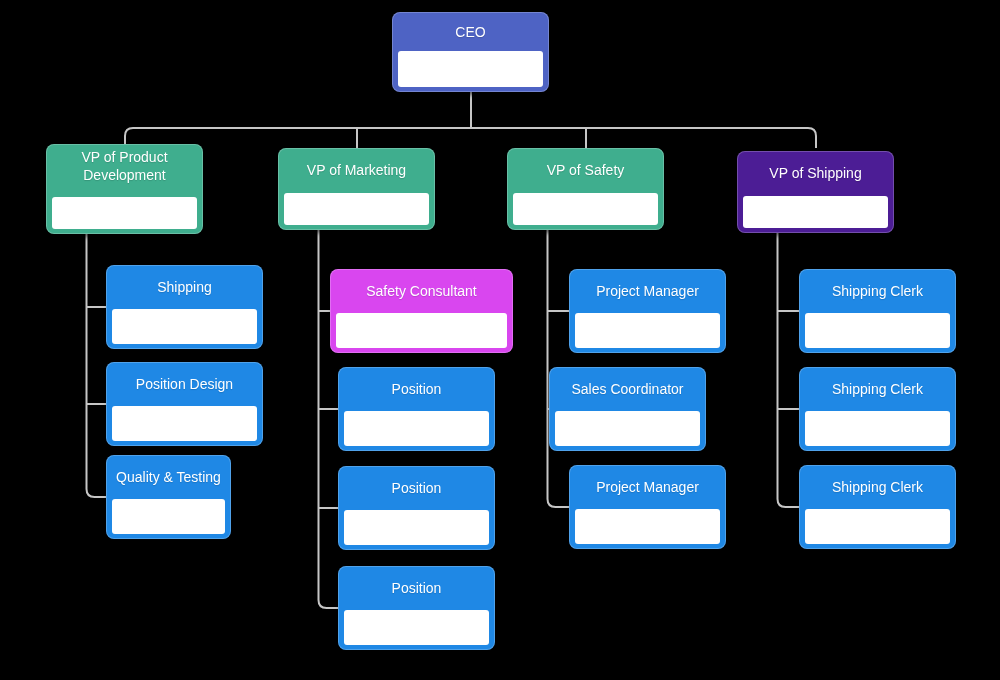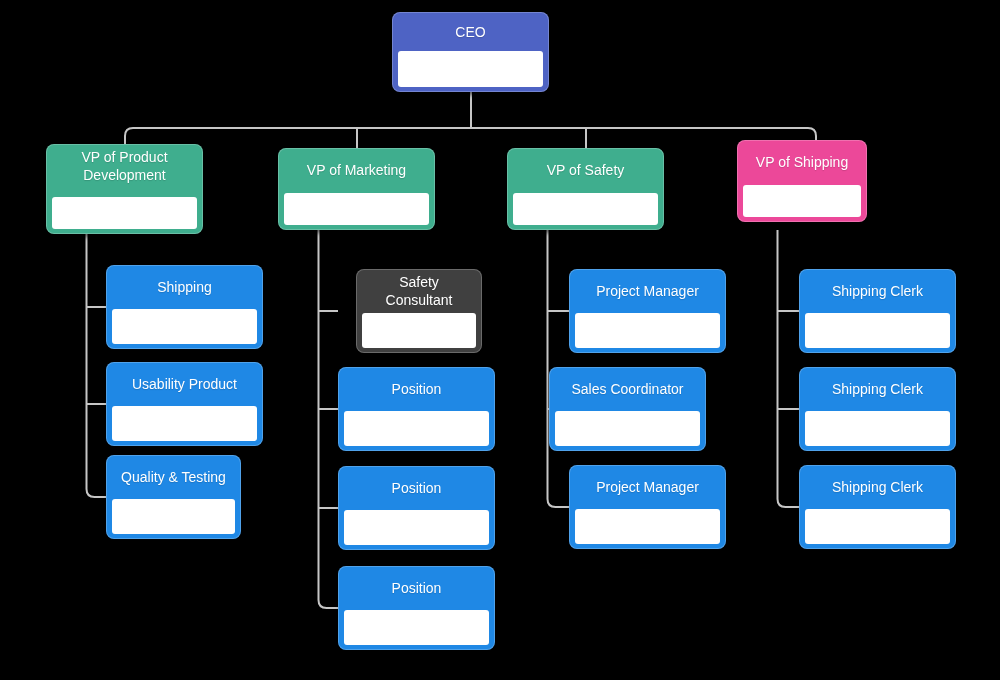--- a/index.html
+++ b/index.html
@@ -67,32 +67,32 @@
       </div>
       <div class="node vp" style="left: 46px; top: 144px; width: 157px; height: 90px; background: rgb(63, 174, 142);">
         <div class="node-title">VP of Product Development</div>
         <div class="node-body"></div>
       </div>
       <div class="node child" style="left: 106px; top: 265px; width: 157px; height: 84px; background: rgb(31, 136, 229);">
         <div class="node-title">Shipping</div>
         <div class="node-body"></div>
       </div>
       <div class="node child" style="left: 106px; top: 362px; width: 157px; height: 84px; background: rgb(31, 136, 229);">
-        <div class="node-title">Usability Product</div>
+        <div class="node-title">Position Design</div>
         <div class="node-body"></div>
       </div>
-      <div class="node child" style="left: 106px; top: 455px; width: 135px; height: 84px; background: rgb(31, 136, 229); padding-left: 28px;">
+      <div class="node child" style="left: 106px; top: 455px; width: 125px; height: 84px; background: rgb(31, 136, 229); padding-left: 28px;">
         <div class="node-title">Quality &amp; Testing</div>
         <div class="node-body"></div>
       </div>
       <div class="node vp" style="left: 278px; top: 148px; width: 157px; height: 82px; background: rgb(63, 174, 142);">
         <div class="node-title">VP of Marketing</div>
         <div class="node-body"></div>
       </div>
-      <div class="node child" style="left: 356px; top: 269px; width: 126px; height: 84px; background: #404040;">
+      <div class="node child" style="left: 330px; top: 269px; width: 183px; height: 84px; background: #d946ef;">
         <div class="node-title">Safety Consultant</div>
         <div class="node-body"></div>
       </div>
       <div class="node child" style="left: 338px; top: 367px; width: 157px; height: 84px; background: rgb(31, 136, 229);">
         <div class="node-title">Position</div>
         <div class="node-body"></div>
       </div>
       <div class="node child" style="left: 338px; top: 466px; width: 157px; height: 84px; background: rgb(31, 136, 229);">
         <div class="node-title">Position</div>
         <div class="node-body"></div>
@@ -110,21 +110,21 @@
         <div class="node-body"></div>
       </div>
       <div class="node child" style="left: 549px; top: 367px; width: 157px; height: 84px; background: rgb(31, 136, 229);">
         <div class="node-title">Sales Coordinator</div>
         <div class="node-body"></div>
       </div>
       <div class="node child" style="left: 569px; top: 465px; width: 157px; height: 84px; background: rgb(31, 136, 229);">
         <div class="node-title">Project Manager</div>
         <div class="node-body"></div>
       </div>
-      <div class="node vp" style="left: 737px; top: 140px; width: 130px; height: 82px; background: #ec4899;">
+      <div class="node vp" style="left: 737px; top: 151px; width: 157px; height: 82px; background: #4c1d95;">
         <div class="node-title">VP of Shipping</div>
         <div class="node-body"></div>
       </div>
       <div class="node child" style="left: 799px; top: 269px; width: 157px; height: 84px; background: rgb(31, 136, 229);">
         <div class="node-title">Shipping Clerk</div>
         <div class="node-body"></div>
       </div>
       <div class="node child" style="left: 799px; top: 367px; width: 157px; height: 84px; background: rgb(31, 136, 229);">
         <div class="node-title">Shipping Clerk</div>
         <div class="node-body"></div>

